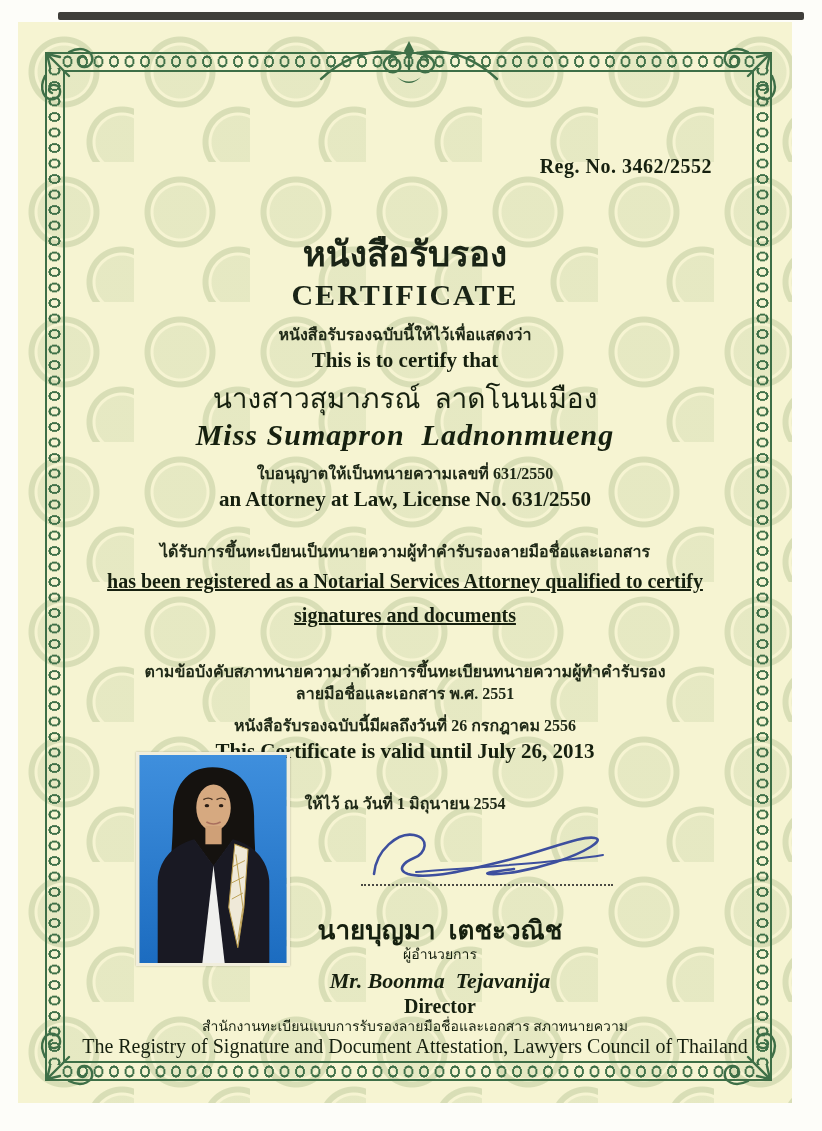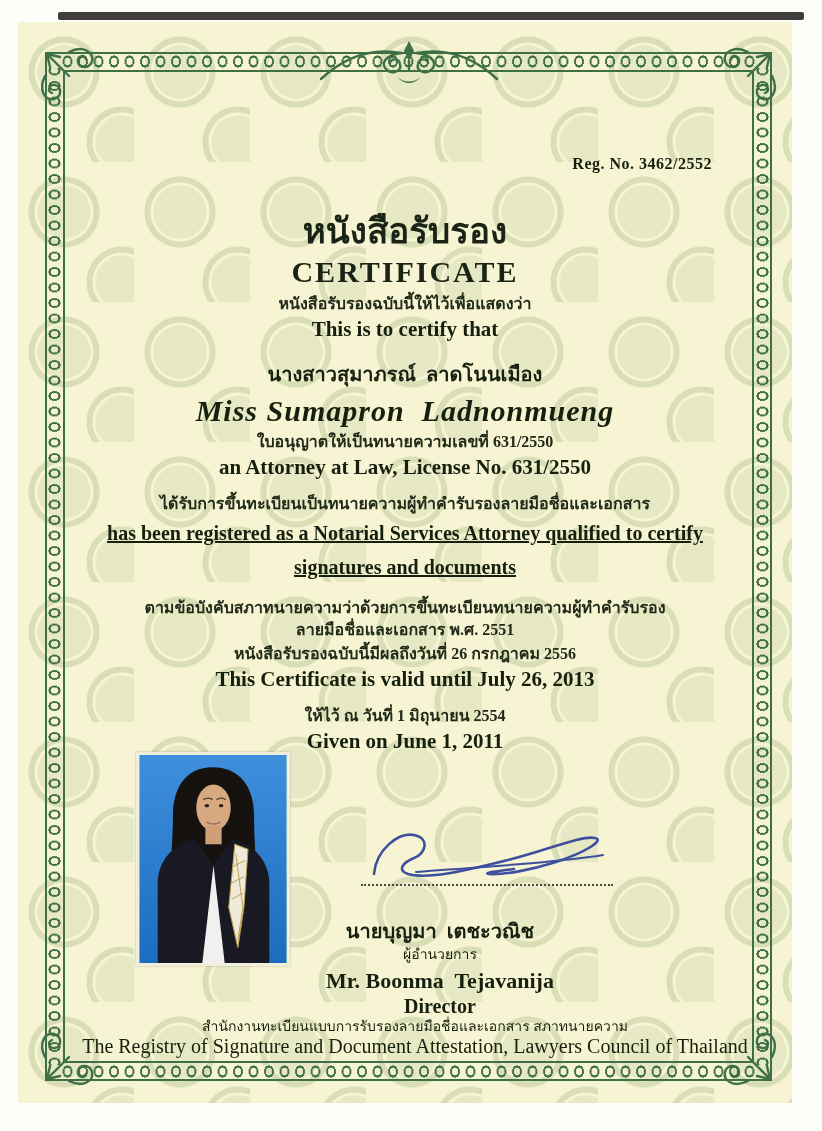--- a/index.html
+++ b/index.html
@@ -44,44 +44,44 @@
   .corner-orn{position:absolute;width:58px;height:58px;}
   .corner-orn svg{display:block;width:100%;height:100%;}
   .co-tl{left:-10px;top:-10px;}
   .co-tr{right:-10px;top:-10px;transform:scaleX(-1);}
   .co-bl{left:-10px;bottom:-10px;transform:scaleY(-1);}
   .co-br{right:-10px;bottom:-10px;transform:scale(-1,-1);}
   .top-center-orn{position:absolute;left:50%;top:-15px;width:184px;height:48px;transform:translateX(-50%);}
   
   .seal{position:absolute;left:352px;top:81px;width:112px;height:112px;}
   
-  .regno{position:absolute;right:80px;top:133px;font-size:16px;font-weight:bold;letter-spacing:0.5px;}
+  .regno{position:absolute;right:80px;top:133px;font-size:20px;font-weight:bold;letter-spacing:0.5px;}
   .content{position:absolute;left:60px;right:60px;top:190px;text-align:center;}
-  .ttl-th{font-size:35px;line-height:40px;font-weight:bold;color:#1a2416;}
+  .ttl-th{font-size:35px;line-height:40px;font-weight:bold;color:#1a2416;margin-top:23px;}
   .ttl-en{font-size:30px;line-height:36px;font-weight:bold;letter-spacing:2px;margin-top:2px;color:#1a2416;}
   .th-sm{font-size:16px;line-height:20px;font-weight:bold;color:#202a18;}
   .en-md{font-size:20px;line-height:34px;font-weight:bold;text-decoration:underline;}
   .en-lg{font-size:21px;line-height:26px;font-weight:bold;}
-  .name-th{font-size:20px;line-height:33px;font-weight:bold;margin-top:16px;}
+  .name-th{font-size:28px;line-height:33px;font-weight:normal;margin-top:9px;}
   .name-en{font-size:30px;line-height:35px;font-weight:bold;font-style:italic;margin-top:2px;letter-spacing:1px;}
-  .mt12{margin-top:4px;}.mt2{margin-top:2px;}.mt14{margin-top:14px;}
+  .mt12{margin-top:12px;}.mt2{margin-top:2px;}.mt14{margin-top:30px;}
   .wrap620{max-width:620px;margin-left:auto;margin-right:auto;}
   .wrap660{max-width:660px;margin-left:auto;margin-right:auto;}
   .ws-keep{white-space:pre-wrap;}
   
   .photo{position:absolute;left:118px;top:730px;width:148px;height:208px;border:3px solid #f1eedc;box-shadow:0 0 2px rgba(0,0,0,0.25);}
   .photo svg{display:block;width:100%;height:100%;}
   
   .sig{position:absolute;left:338px;top:800px;width:272px;height:68px;}
   .sig svg{display:block;width:100%;height:100%;}
   .sig-line{position:absolute;left:343px;top:862px;width:252px;border-bottom:2px dotted #4a4a44;}
   .signer{position:absolute;left:130px;right:60px;top:896px;text-align:center;}
-  .signer .n-th{font-size:20px;line-height:26px;font-weight:bold;}
+  .signer .n-th{font-size:26px;line-height:26px;font-weight:bold;}
   .signer .t-th{font-size:14px;line-height:22px;font-weight:normal;text-align:center;}
-  .signer .n-en{font-size:22px;line-height:26px;font-weight:bold;margin-top:2px;}
+  .signer .n-en{font-size:22px;line-height:26px;font-weight:bold;margin-top:2px;font-style:italic;}
   .signer .t-en{font-size:20px;line-height:24px;font-weight:bold;}
   .registry{position:absolute;left:60px;right:40px;top:996px;text-align:center;}
   .registry .r-th{font-size:14px;line-height:18px;font-weight:normal;}
   .registry .r-en{font-size:20px;line-height:20px;}
   .green-stroke{stroke:#3e6f47;fill:none;stroke-width:2.4;stroke-linecap:round;}
 </style>
 </head>
 <body>
 
 <div class="canvas">
@@ -165,21 +165,20 @@
       <div class="th-sm mt14">ได้รับการขึ้นทะเบียนเป็นทนายความผู้ทำคำรับรองลายมือชื่อและเอกสาร</div>
       <div class="en-md mt2 wrap620">has been registered as a Notarial Services Attorney qualified to certify signatures and documents</div>
 
       <div class="th-sm mt14">ตามข้อบังคับสภาทนายความว่าด้วยการขึ้นทะเบียนทนายความผู้ทำคำรับรอง</div>
       <div class="th-sm mt2">ลายมือชื่อและเอกสาร พ.ศ. 2551</div>
 
       <div class="th-sm mt12">หนังสือรับรองฉบับนี้มีผลถึงวันที่ 26 กรกฎาคม 2556</div>
       <div class="en-lg mt2">This Certificate is valid until July 26, 2013</div>
 
       <div class="th-sm mt14">ให้ไว้ ณ วันที่ 1 มิถุนายน 2554</div>
-      <div class="en-lg mt2">Given on June 1, 2011</div>
     </div>
 
     <div class="photo">
       <svg viewBox="0 0 145 205">
         <defs>
           <linearGradient id="bgG" x1="0" y1="0" x2="0" y2="1">
             <stop offset="0" stop-color="#3f8fdd"></stop>
               <stop offset="1" stop-color="#1c6cc0"></stop>
           </linearGradient>
         </defs>

